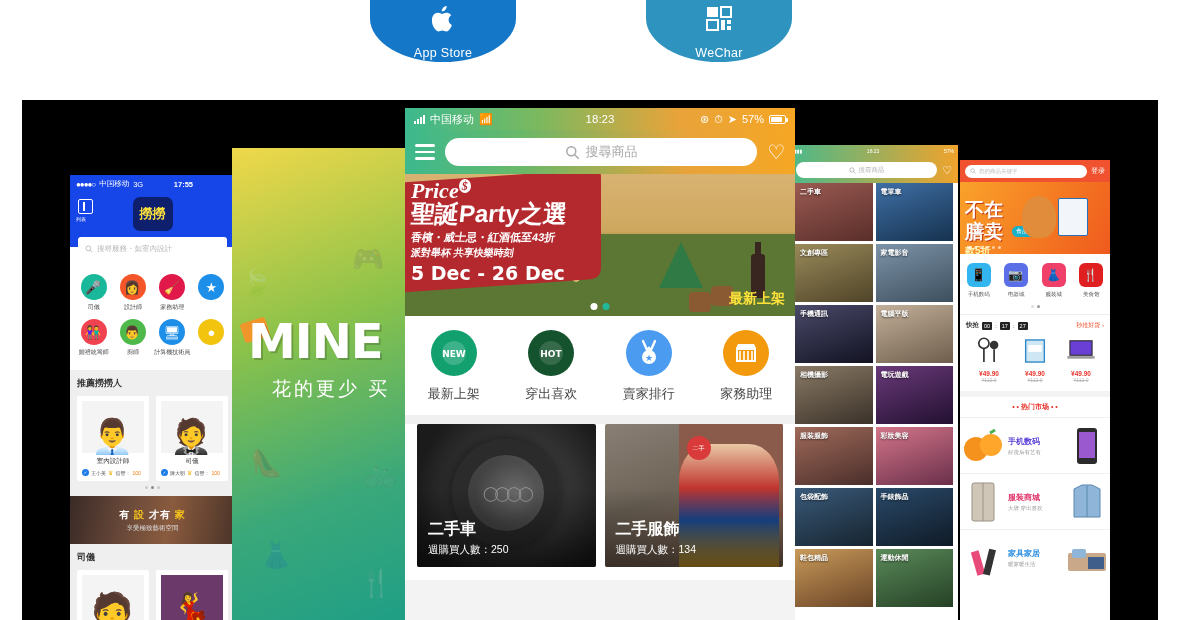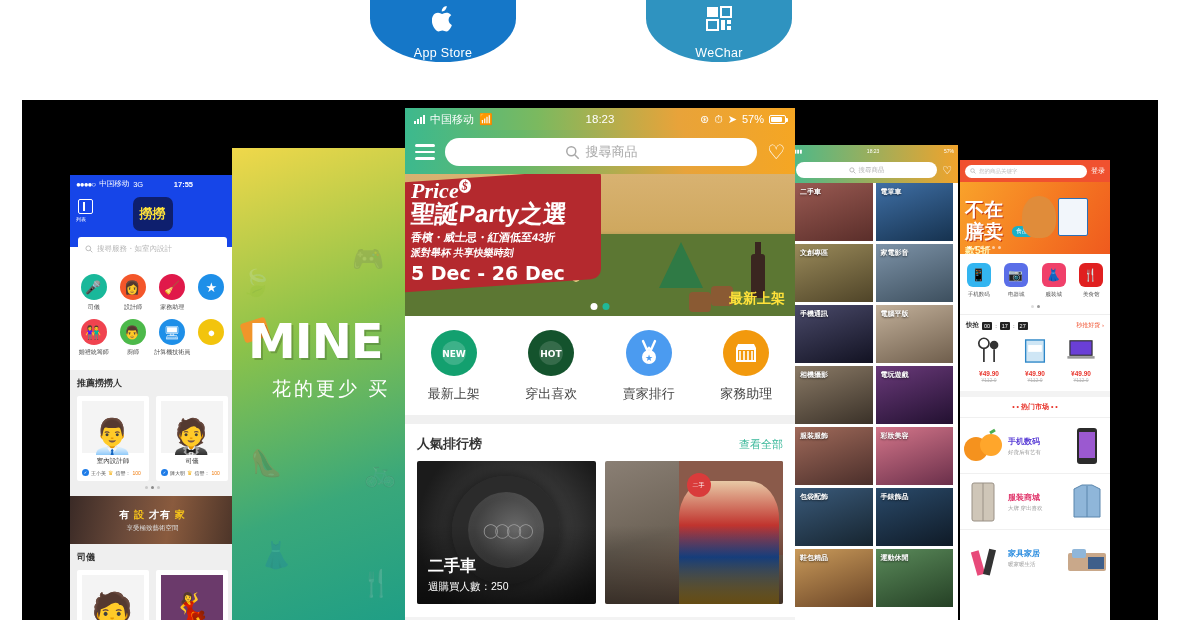--- a/index.html
+++ b/index.html
@@ -519,41 +519,41 @@
               <line x1="17" y1="13" x2="17" y2="22" stroke="#fff" stroke-width="1.6"></line>
               <line x1="21" y1="13" x2="21" y2="22" stroke="#fff" stroke-width="1.6"></line>
             </svg>
         </div>
         <div class="t">家務助理</div>
       </div>
     </div>
 
     <div class="gap"></div>
 
-    <div class="listhead">
-      <div class="ttl">人氣排行榜</div>
-      <div class="all">查看全部</div>
-    </div>
     <div class="cards">
       <div class="bcard c1">
         <div class="img"></div>
         <div class="wheel"></div>
         <div class="hub">◯◯◯◯</div>
         <div class="shade"></div>
         <div class="cap">
           <div class="h">二手車</div>
           <div class="s">週購買人數：250</div>
         </div>
       </div>
       <div class="bcard c2">
         <div class="img"></div>
         <div class="bldg"></div>
         <div class="person"></div>
         <div class="badge2">二手</div>
         <div class="shade"></div>
+        <div class="cap">
+          <div class="h">二手服飾</div>
+          <div class="s">週購買人數：134</div>
+        </div>
       </div>
     </div>
   </div>
 
   <div class="phone phD">
     <div class="statusbar">
       <span>▮▮▮</span>
       <span class="sb-time">18:23</span>
       <span>57%</span>
     </div>

